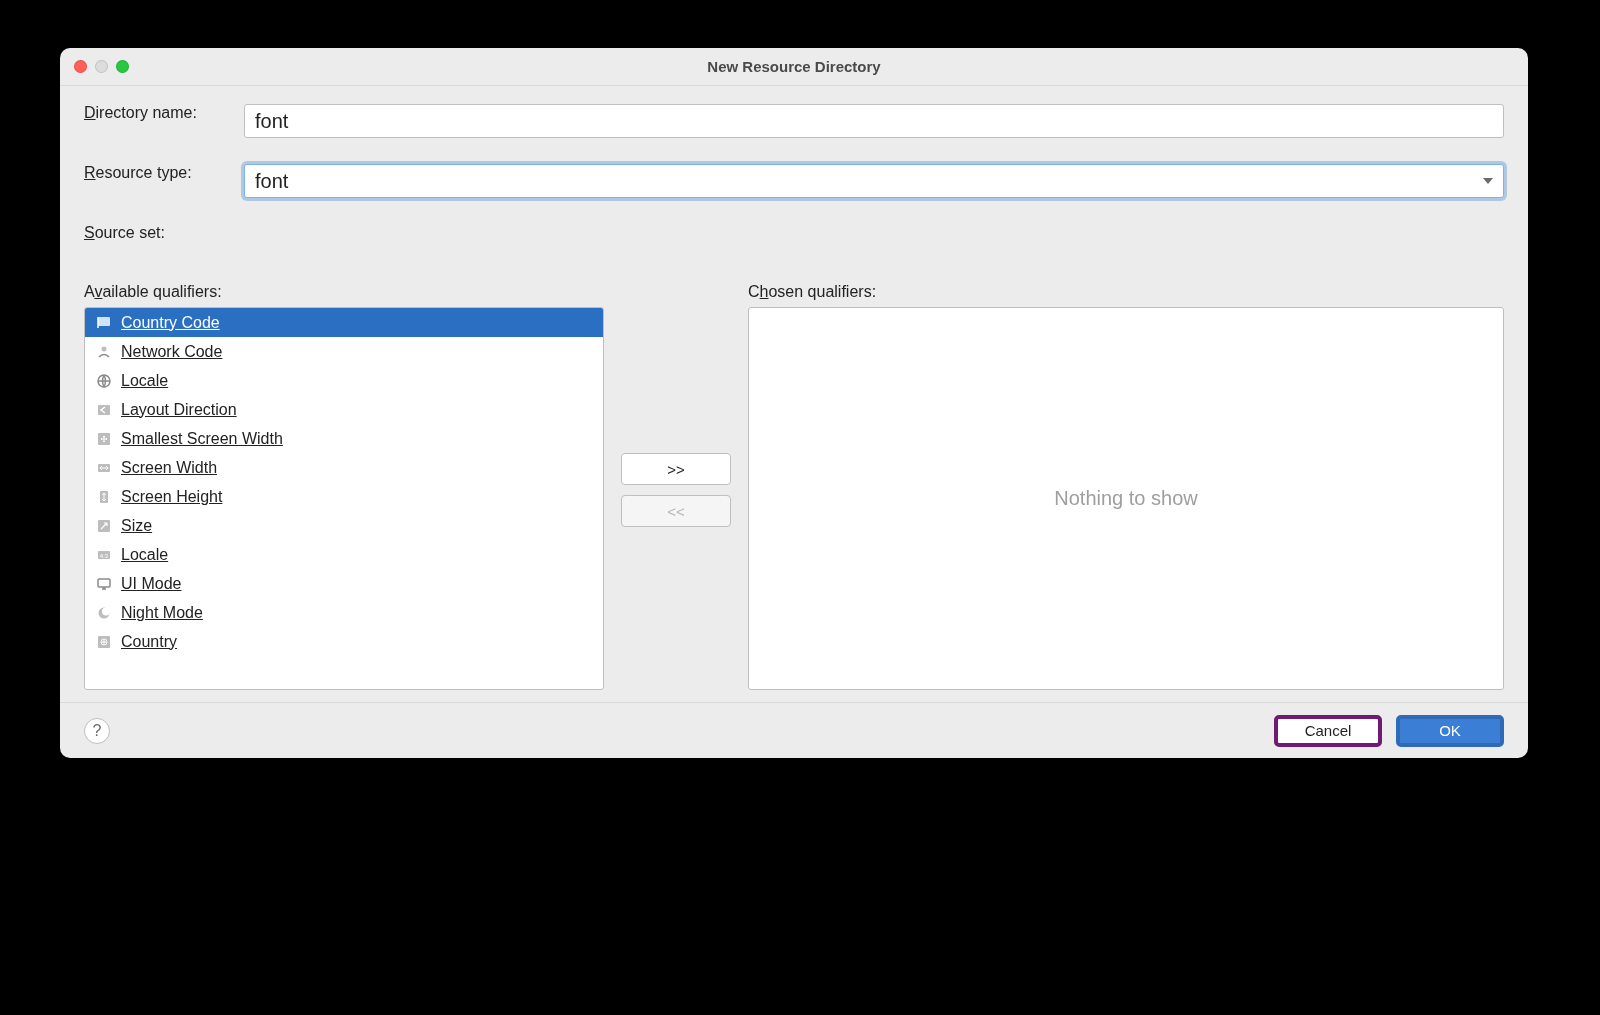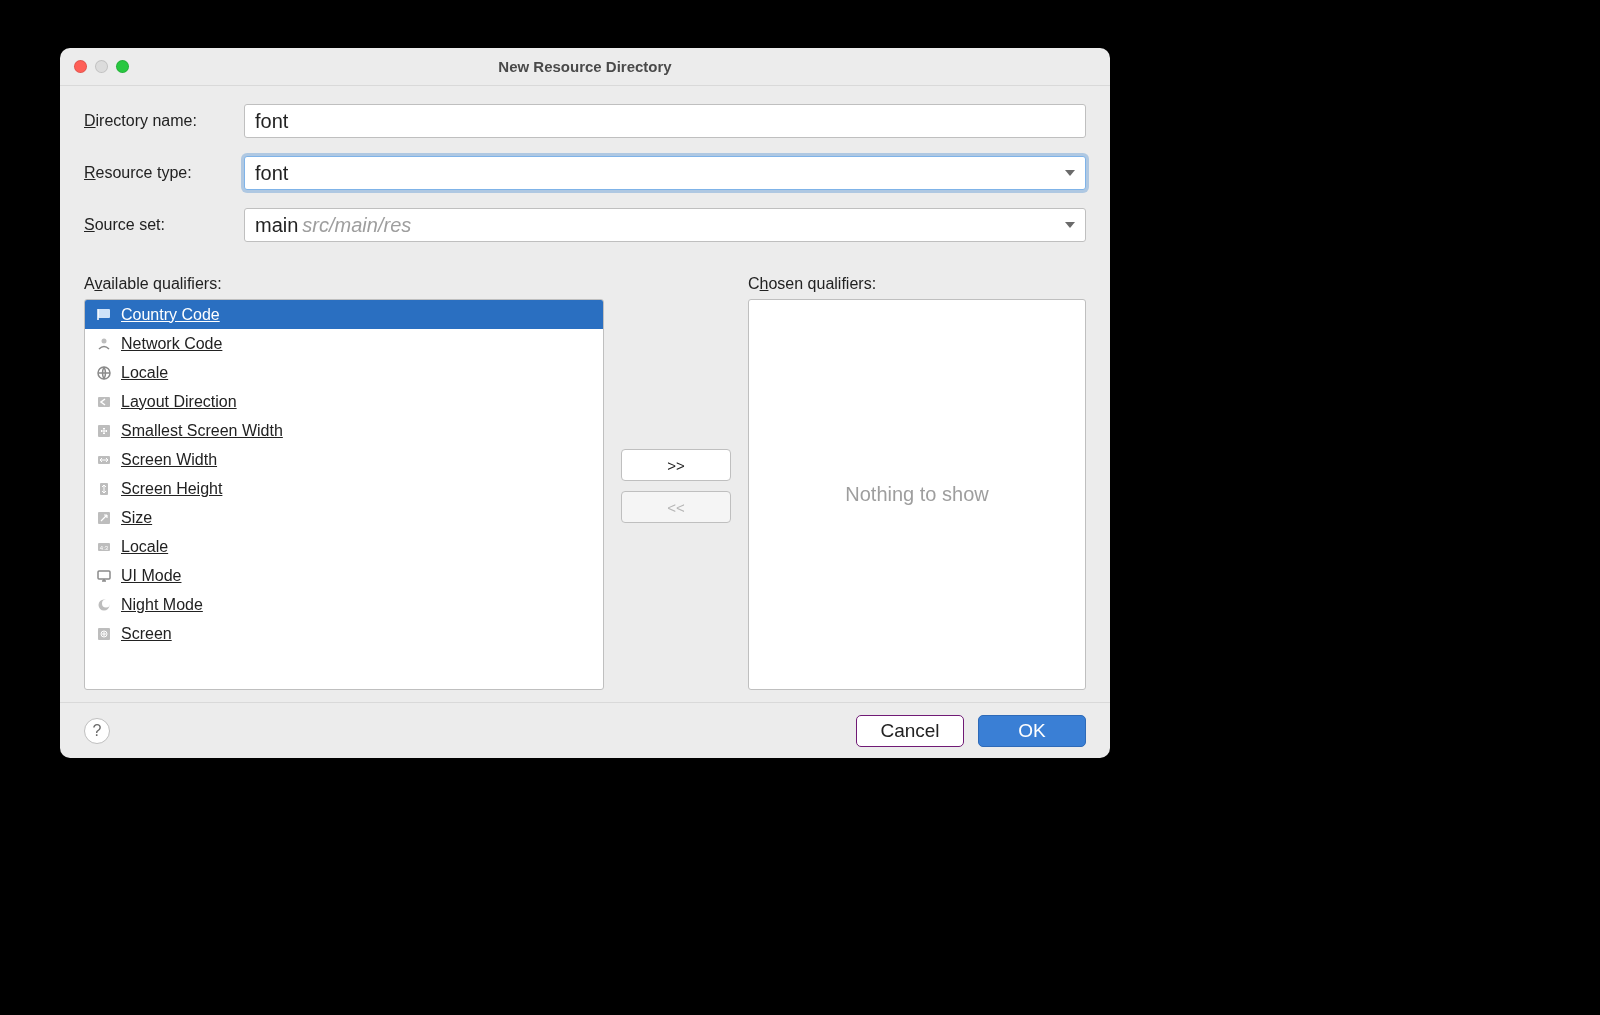--- a/index.html
+++ b/index.html
@@ -10,21 +10,21 @@
     font-size: 15px;
     color: #222;
     width: 1600px;
     height: 1015px;
     position: relative;
   }
   .dialog {
     position: absolute;
     left: 60px;
     top: 48px;
-    width: 1050px;
+    width: 1468px;
     height: 710px;
     background: #ececec;
     border-radius: 10px;
     box-shadow: 0 30px 60px rgba(0,0,0,0.45), 0 0 0 1px rgba(0,0,0,0.12);
     display: flex;
     flex-direction: column;
     overflow: hidden;
   }
   .titlebar {
     height: 38px;
@@ -55,22 +55,21 @@
     pointer-events: none;
   }
   .content {
     flex: 1;
     padding: 18px 24px 12px 24px;
     display: flex;
     flex-direction: column;
   }
   .form-row {
     display: flex;
-    align-items: center;
-    margin-bottom: 18px;
+    margin-bottom: 26px;
   }
   .form-label {
     width: 160px;
     font-size: 16px;
     color: #222;
   }
   .mn { text-decoration: underline; }
   .text-input, .select-input {
     flex: 1;
     height: 34px;
@@ -184,23 +183,23 @@
     border: 1px solid #bfbfbf;
     background: #fff;
     display: flex; align-items: center; justify-content: center;
     color: #6a6a6a;
     font-size: 16px;
   }
   .spacer { flex: 1; }
   .btn {
     min-width: 108px; height: 32px;
     border-radius: 5px;
-    border: 1px solid #701a75;
-    background: #fff;
-    font-size: 19px;
+    border: 4px solid #701a75;
+    background: #fff;
+    font-size: 15px;
     display: flex; align-items: center; justify-content: center;
     padding: 0 4px;
     cursor: default;
   }
   .btn.primary {
     background: #3a7fd5;
     border-color: #2e6ab8;
     color: #ffffff;
   }
   svg { display: block; }
@@ -230,25 +229,20 @@
     <div class="form-row">
       <div class="form-label"><span class="mn">R</span>esource type:</div>
       <div class="select-input focused">
         <span>font</span>
         <div class="caret"></div>
       </div>
     </div>
 
     <div class="form-row">
       <div class="form-label"><span class="mn">S</span>ource set:</div>
-      <div class="select-input">
-        <span>main</span>
-        <span class="source-hint">src/main/res</span>
-        <div class="caret"></div>
-      </div>
     </div>
 
     <div class="qualifiers">
       <div class="qual-col" style="flex:0 0 520px">
         <div class="col-label">A<span class="mn">v</span>ailable qualifiers:</div>
         <div class="listbox">
           <div class="items" id="available-items">
               <div class="li-item selected">
                 <span class="ic">
                   <svg width="16" height="16" viewBox="0 0 16 16">
@@ -349,21 +343,21 @@
                 <span>Night Mode</span>
               </div>
               <div class="li-item">
                 <span class="ic">
                   <svg width="16" height="16" viewBox="0 0 16 16">
                     <rect x="2" y="2" width="12" height="12" rx="1" fill="#bdbdbd"></rect>
                     <circle cx="8" cy="8" r="3" stroke="#fff" fill="none"></circle>
                     <path d="M6 8 H10 M8 6 V10" stroke="#fff"></path>
                   </svg>
                 </span>
-                <span>Screen</span>
+                <span>Country</span>
               </div>
             </div>
         </div>
       </div>
 
       <div class="mid-col">
         <div class="mini-btn">&gt;&gt;</div>
         <div class="mini-btn disabled">&lt;&lt;</div>
       </div>
 

